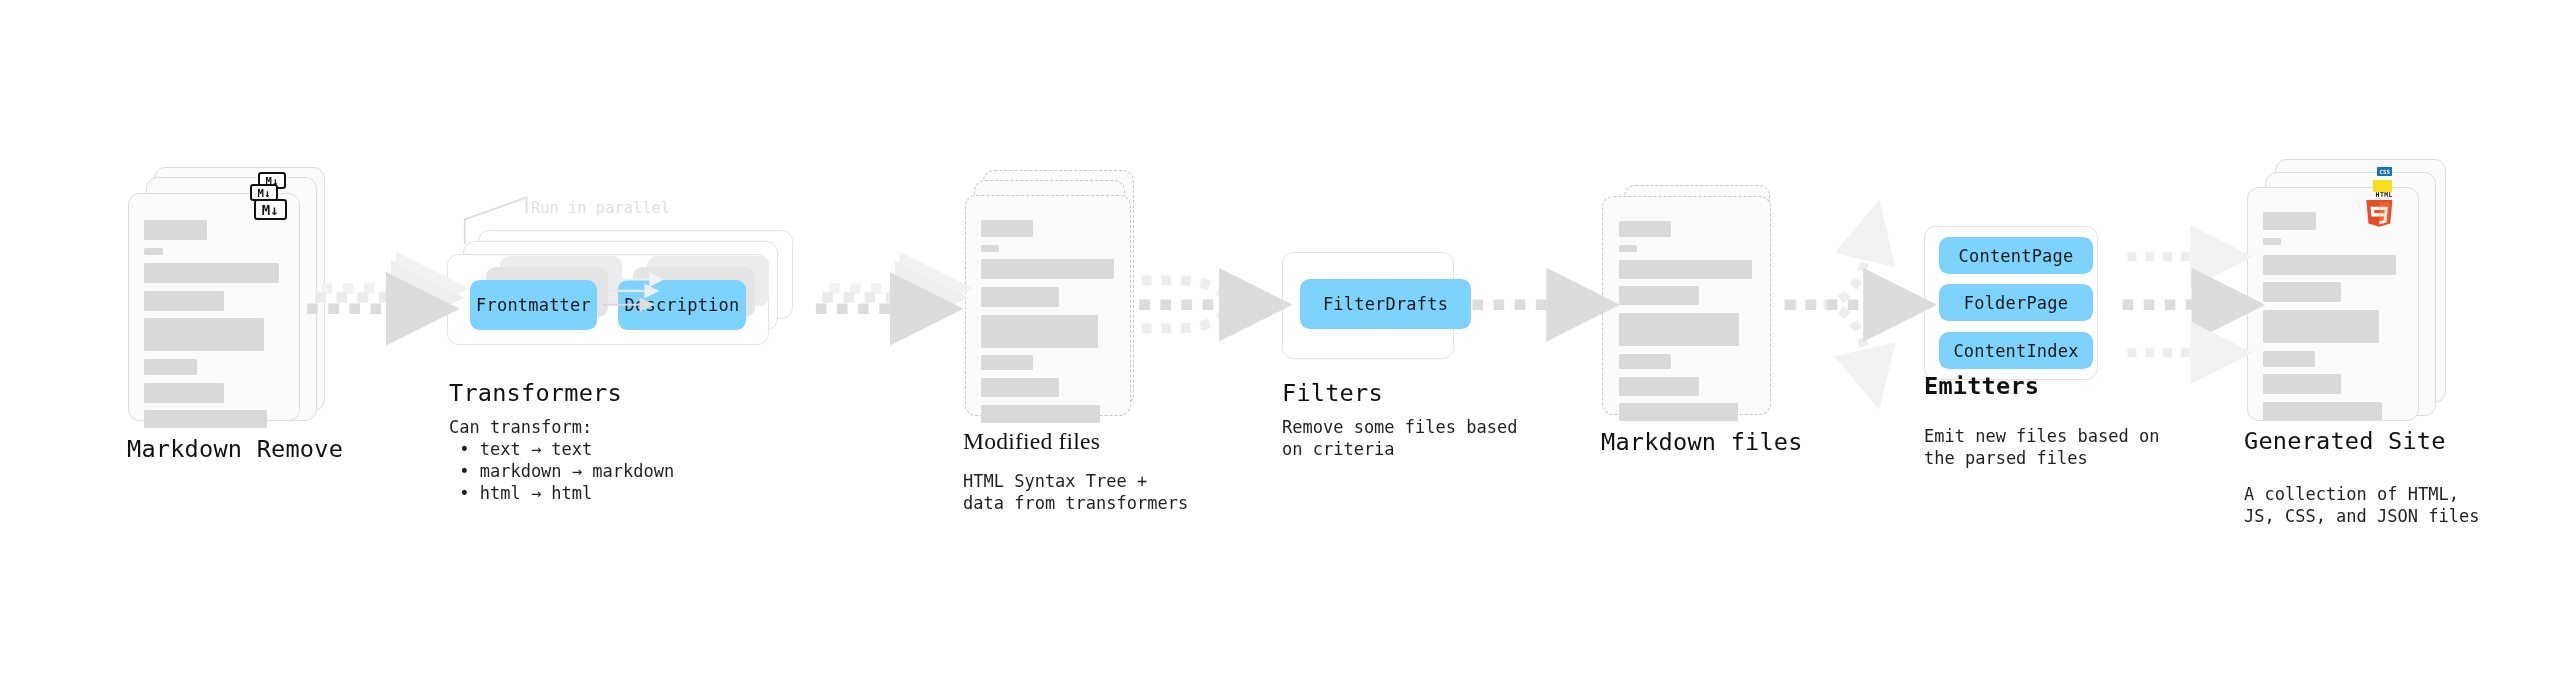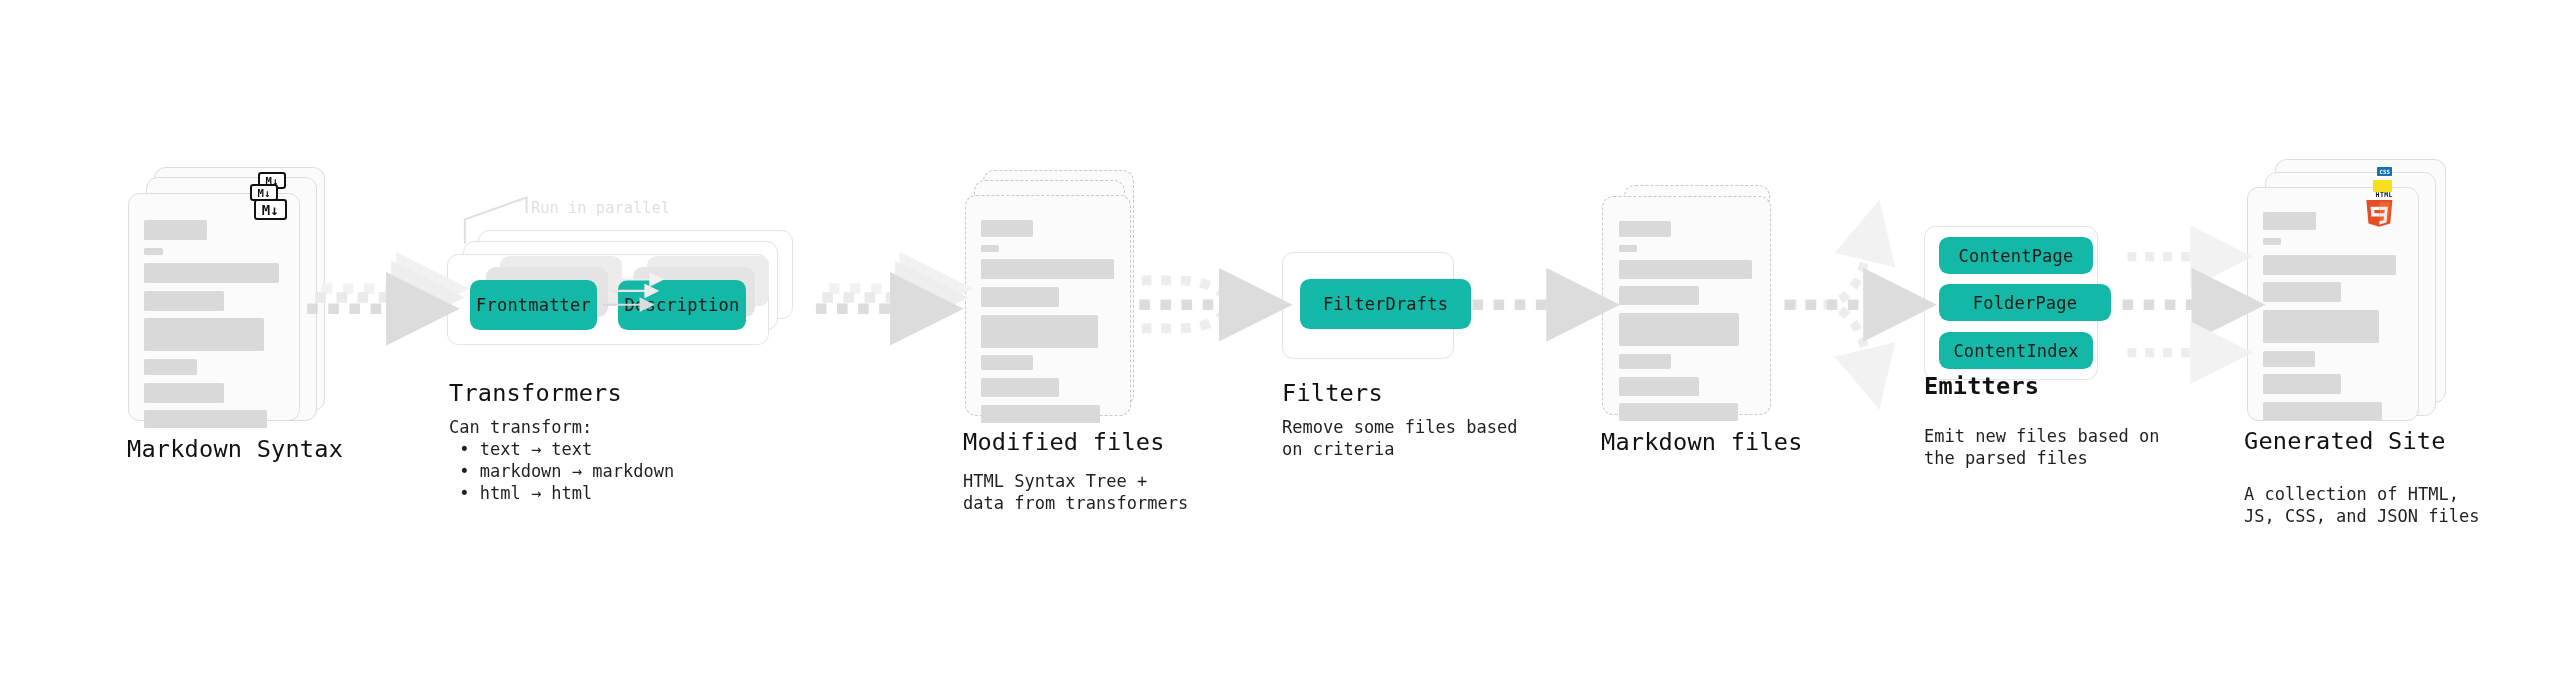--- a/index.html
+++ b/index.html
@@ -30,21 +30,21 @@
 
   
   .procbox {
     position: absolute;
     border: 1.6px solid #e3e3e3;
     border-radius: 11.4px;
     background: #ffffff;
   }
   .chip {
     position: absolute;
-    background: #14b8a6;
+    background: #7dd3fc;
     border-radius: 9.8px;
     display: flex;
     align-items: center;
     justify-content: center;
     color: #1a1a1a;
     font-size: 17px;
     letter-spacing: 0.2px;
     white-space: nowrap;
   }
   .chip.ghost1 { background: #e4e4e4; }
@@ -113,21 +113,21 @@
       <div class="skel" style="left:14.6px; top:69px; width:135px; height:20.3px;"></div>
       <div class="skel" style="left:14.6px; top:97px; width:80px; height:20.3px;"></div>
       <div class="skel" style="left:14.6px; top:124px; width:120px; height:33px;"></div>
       <div class="skel" style="left:14.6px; top:165px; width:53px; height:16.3px;"></div>
       <div class="skel" style="left:14.6px; top:189px; width:80px; height:20.3px;"></div>
       <div class="skel" style="left:14.6px; top:216px; width:123px; height:18px;"></div>
     </div>
     <div class="md-badge" style="left:258px; top:172px; width:28px; height:17px; font-size:10.6px;">M↓</div>
     <div class="md-badge" style="left:250px; top:184px; width:28px; height:17px; font-size:10.6px;">M↓</div>
     <div class="md-badge" style="left:254px; top:199px; width:32.5px; height:21px; font-size:14px;">M↓</div>
-    <div class="title" style="left:127px; top:435px;">Markdown Syntax</div>
+    <div class="title" style="left:127px; top:435px;">Markdown Remove</div>
   </div>
 
   <div>
     <div class="faint" style="left:531px; top:199px;">Run in parallel</div>
 
     <div class="procbox" style="left:478px; top:230px; width:315px; height:89px;"></div>
     <div class="procbox" style="left:463px; top:241px; width:315px; height:89px;"></div>
     <div class="procbox" style="left:447px; top:254px; width:322px; height:91px;"></div>
 
     <div class="chip ghost2" style="left:500px; top:256px; width:122px; height:50px;"></div>
@@ -151,21 +151,21 @@
     <div class="doc dashed" style="left:965px; top:195px; width:166px; height:221px;">
       <div class="skel" style="left:14.6px; top:24.4px; width:52px; height:16.3px;"></div>
       <div class="skel" style="left:14.6px; top:49px; width:18px; height:6.5px;"></div>
       <div class="skel" style="left:14.6px; top:63px; width:133px; height:19.5px;"></div>
       <div class="skel" style="left:14.6px; top:91px; width:78px; height:19.5px;"></div>
       <div class="skel" style="left:14.6px; top:119px; width:117px; height:32.5px;"></div>
       <div class="skel" style="left:14.6px; top:159px; width:52px; height:15.4px;"></div>
       <div class="skel" style="left:14.6px; top:182px; width:78px; height:18.7px;"></div>
       <div class="skel" style="left:14.6px; top:209px; width:119px; height:18px;"></div>
     </div>
-    <div class="title" style="left:963px; top:428px;">Modified files</div>
+    <div class="title" style="left:963px; top:428px;font-family:Liberation Serif, serif;">Modified files</div>
     <div class="sub" style="left:963px; top:470px;">HTML Syntax Tree +
 data from transformers</div>
   </div>
 
   <div>
     <div class="procbox" style="left:1282px; top:252px; width:172px; height:107px;"></div>
     <div class="chip" style="left:1300px; top:279px; width:171px; height:50px;">FilterDrafts</div>
     <div class="title" style="left:1282px; top:379px;">Filters</div>
     <div class="sub" style="left:1282px; top:416px;">Remove some files based
 on criteria</div>
@@ -182,21 +182,21 @@
       <div class="skel" style="left:16.3px; top:157px; width:52px; height:15.4px;"></div>
       <div class="skel" style="left:16.3px; top:180px; width:80px; height:18.7px;"></div>
       <div class="skel" style="left:16.3px; top:206px; width:119px; height:18px;"></div>
     </div>
     <div class="title" style="left:1601px; top:428px;">Markdown files</div>
   </div>
 
   <div>
     <div class="procbox" style="left:1924px; top:226px; width:174px; height:154px;"></div>
     <div class="chip" style="left:1939px; top:237px; width:154px; height:37px;">ContentPage</div>
-    <div class="chip" style="left:1939px; top:284px; width:172px; height:37px;">FolderPage</div>
+    <div class="chip" style="left:1939px; top:284px; width:154px; height:37px;">FolderPage</div>
     <div class="chip" style="left:1939px; top:332px; width:154px; height:37px;">ContentIndex</div>
     <div class="title" style="left:1924px; top:372px;font-weight:bold;">Emitters</div>
     <div class="sub" style="left:1924px; top:425px;">Emit new files based on
 the parsed files</div>
   </div>
 
   <div>
     <div class="doc" style="left:2275px; top:159px; width:171px; height:244px;"></div>
     <div class="doc" style="left:2265px; top:172px; width:171px; height:244px;"></div>
     <div class="doc" style="left:2247px; top:187px; width:172px; height:234px;">

